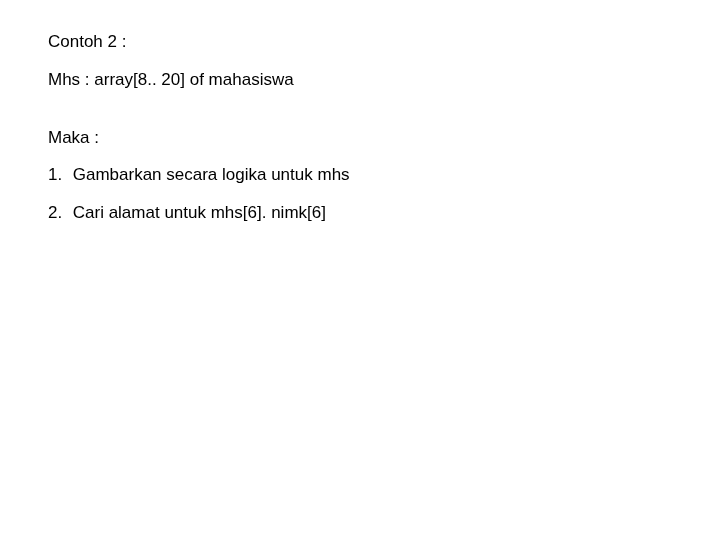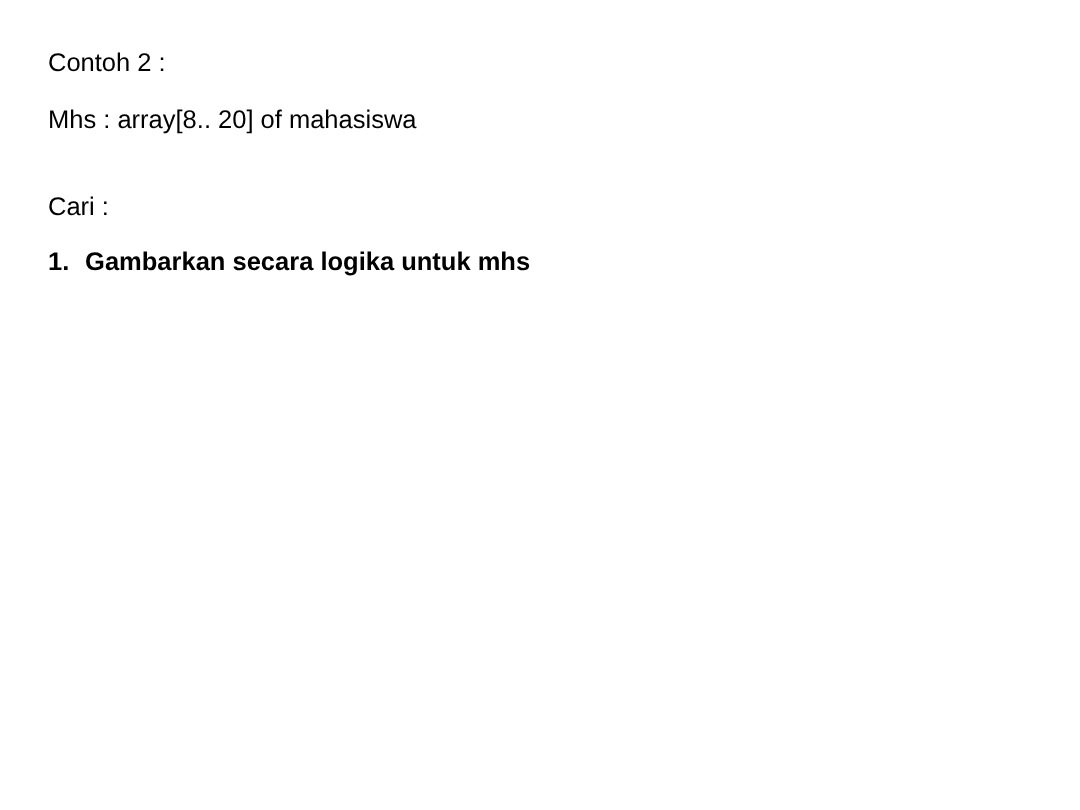--- a/index.html
+++ b/index.html
@@ -6,48 +6,51 @@
     margin: 0;
     padding: 0;
     width: 720px;
     height: 540px;
     background: #ffffff;
     font-family: Arial, Helvetica, sans-serif;
     font-size: 17px;
     color: #000000;
   }
   .page {
-    padding: 30px 0 0 32px;
+    padding: 30px 0 0 48px;
     line-height: 1.4;
   }
   .para {
     margin-bottom: 14px;
   }
   .list {
     padding-left: 0;
   }
   .list-item {
     margin-bottom: 14px;
-    font-weight: bold;
   }
   .num {
     display: inline-block;
     width: 20px;
   }
   .spacer {
     height: 20px;
   }
 </style>
 </head>
 <body>
 
 <div class="page">
   <div class="para">Contoh 2 :</div>
   <div class="para">Mhs : array[8.. 20] of mahasiswa</div>
   <div class="spacer"></div>
-  <div class="para">Cari :</div>
+  <div class="para">Maka :</div>
   <div class="list">
     <div class="list-item">
       <span class="num">1.</span>
       <span>Gambarkan secara logika untuk mhs</span>
     </div>
+    <div class="list-item">
+      <span class="num">2.</span>
+      <span>Cari alamat untuk mhs[6]. nimk[6]</span>
+    </div>
   </div>
 </div>
 
 </body></html>

